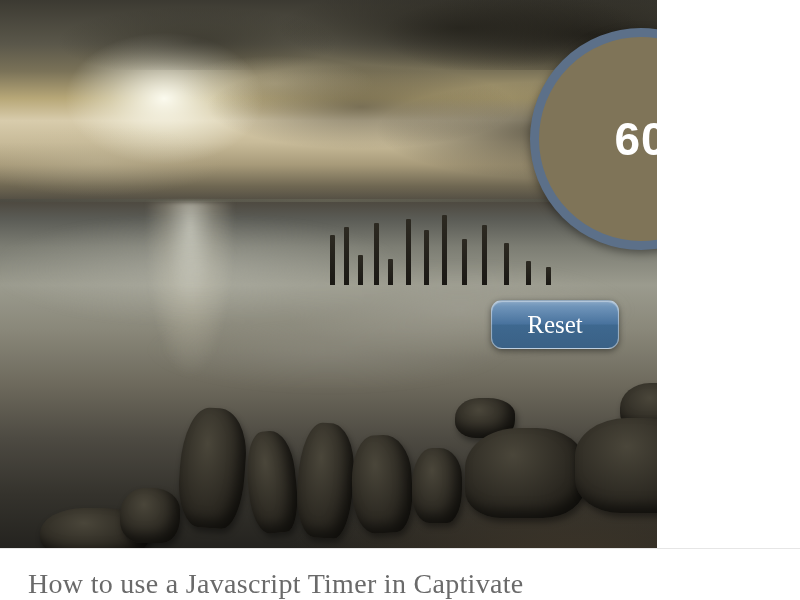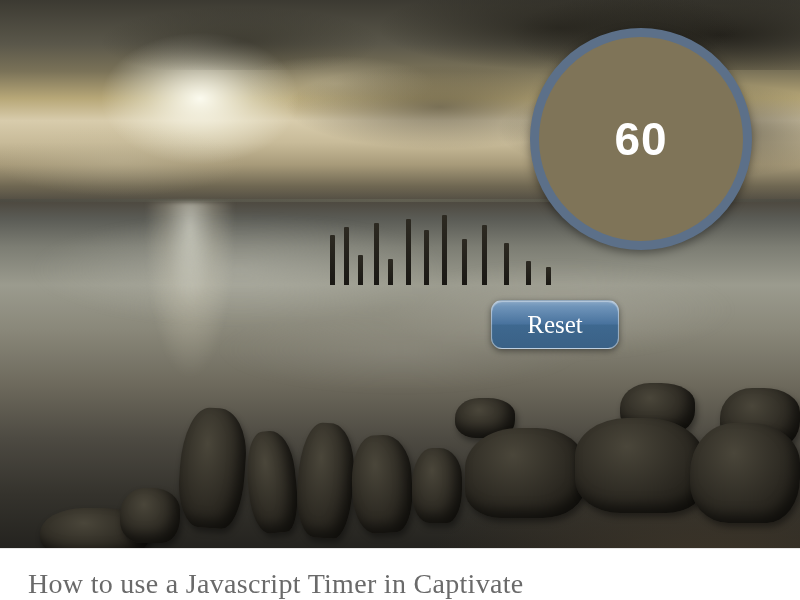--- a/index.html
+++ b/index.html
@@ -4,21 +4,21 @@
 <style>
   * { margin: 0; padding: 0; box-sizing: border-box; }
   body {
     width: 800px;
     height: 600px;
     font-family: Georgia, 'Times New Roman', serif;
     overflow: hidden;
     position: relative;
   }
   .stage {
-    width: 800px;
+    width: 657px;
     height: 548px;
     position: relative;
     background:
       radial-gradient(ellipse 180px 120px at 25% 18%, rgba(255,255,245,0.95), rgba(255,255,240,0.4) 30%, transparent 55%),
       linear-gradient(to bottom,
         #3c3a32 0%,
         #5a574a 8%,
         #7a7258 13%,
         #b8a878 18%,
         #d8ccac 22%,

